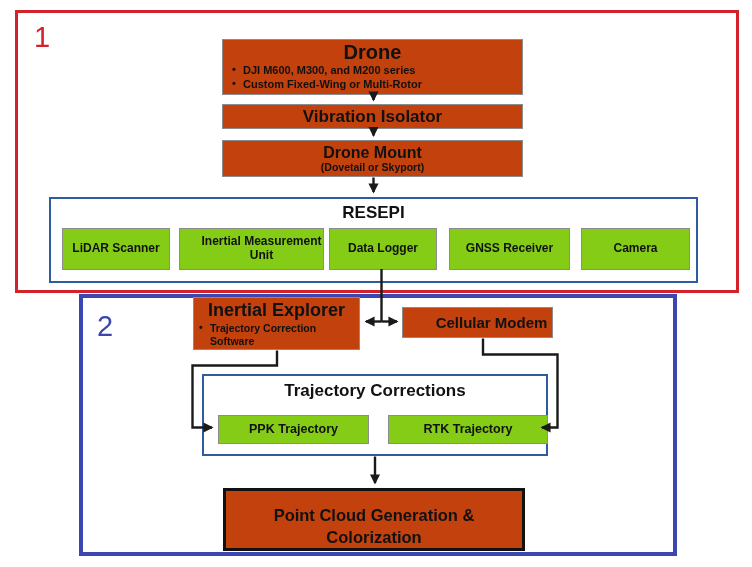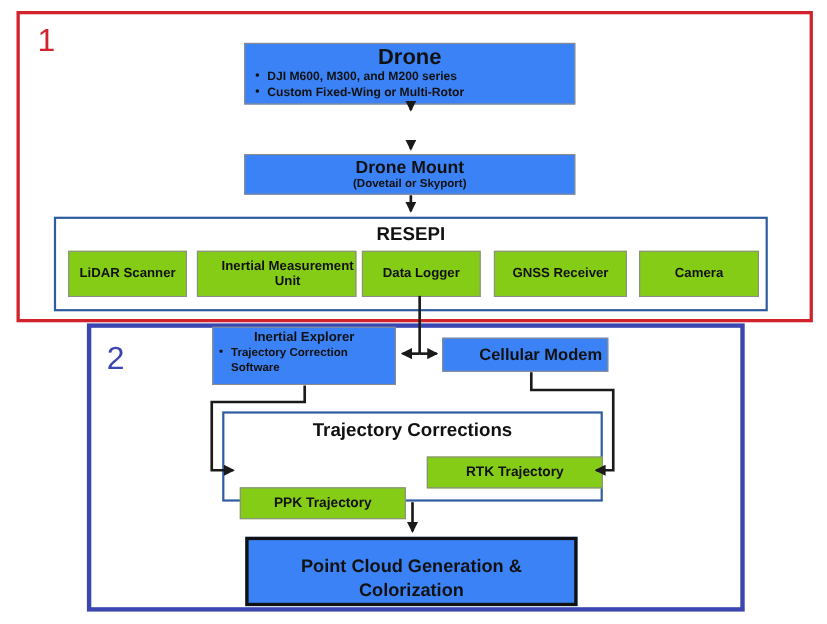--- a/index.html
+++ b/index.html
@@ -18,21 +18,21 @@
   }
   
   .region{position:absolute;z-index:1;background:transparent;}
   .region1{left:15px;top:10px;width:718px;height:277px;border:3.5px solid var(--region1-border);}
   .region2{left:79px;top:294px;width:590px;height:254px;border:4px solid var(--region2-border);}
   .region-label{position:absolute;font-size:29px;font-weight:500;line-height:1;}
   .region1 .region-label{left:16px;top:10px;color:var(--region1-border);}
   .region2 .region-label{left:14px;top:14px;color:var(--region2-border);}
   
   .box{
-    position:absolute;z-index:3;background:#3b82f6;border:1.6px solid var(--box-border);
+    position:absolute;z-index:3;background:#c2410c;border:1.6px solid var(--box-border);
     display:flex;align-items:center;justify-content:center;flex-direction:column;
     text-align:center;font-weight:700;box-sizing:border-box;
   }
   .group{
     position:absolute;z-index:2;background:transparent;border:2.5px solid var(--group-border);
     box-sizing:border-box;
   }
   .group-title{position:absolute;left:0;right:0;text-align:center;font-weight:700;}
   
   .drone{left:222px;top:39px;width:301px;height:56px;justify-content:flex-start;padding-top:1px;}
@@ -50,27 +50,27 @@
   .component{position:absolute;background:#84cc16;border:1.6px solid var(--box-border);
     display:flex;align-items:center;justify-content:center;text-align:center;
     font-weight:700;font-size:12px;line-height:1.15;box-sizing:border-box;top:29px;height:42px;}
   .c-lidar{left:11px;width:108px;}
   .c-imu{left:128px;width:145px;padding-left:20px;}
   .c-datalogger{left:278px;width:108px;}
   .c-gnss{left:398px;width:121px;}
   .c-camera{left:530px;width:109px;}
   
   .inertial-explorer{left:193px;top:297px;width:167px;height:53px;justify-content:flex-start;padding-top:2px;}
-  .inertial-explorer .box-title{font-size:12px;line-height:1.15;}
+  .inertial-explorer .box-title{font-size:18px;line-height:1.15;}
   .inertial-explorer .bullets li{font-size:10.5px;padding-left:16px;max-width:130px;}
   .inertial-explorer .bullets li::before{left:5px;}
   .cellular-modem{left:402px;top:307px;width:151px;height:31px;font-size:15px;padding-left:28px;}
   .traj-corr{left:202px;top:374px;width:346px;height:82px;}
   .traj-corr .group-title{top:5px;font-size:17px;}
-  .t-ppk{left:14px;width:151px;top:39px;height:29px;font-size:12.5px;margin-top:28px;}
+  .t-ppk{left:14px;width:151px;top:39px;height:29px;font-size:12.5px;}
   .t-rtk{left:184px;width:160px;top:39px;height:29px;font-size:12.5px;}
   
   .point-cloud{left:223px;top:488px;width:302px;height:63px;border:3px solid var(--strong-border);
     font-size:16.5px;line-height:1.3;padding:0 30px;justify-content:flex-end;}
   
   .connectors{position:absolute;left:0;top:0;z-index:4;pointer-events:none;}
   .conn{stroke:var(--connector);stroke-width:2.4;fill:none;}
   .ah{fill:var(--connector);}
 </style>
 </head>
@@ -104,20 +104,23 @@
   </svg>
 
   <div class="box drone">
     <div class="box-title">Drone</div>
     <ul class="bullets">
       <li>DJI M600, M300, and M200 series</li>
       <li>Custom Fixed-Wing or Multi-Rotor</li>
     </ul>
   </div>
 
+  <div class="box vibration">
+    <span>Vibration Isolator</span>
+  </div>
 
   <div class="box drone-mount">
     <div class="box-title">Drone Mount</div>
     <div class="box-subtitle">(Dovetail or Skyport)</div>
   </div>
 
   <div class="group resepi">
     <div class="group-title">RESEPI</div>
     <div class="component c-lidar">LiDAR Scanner</div>
     <div class="component c-imu">Inertial Measurement Unit</div>

